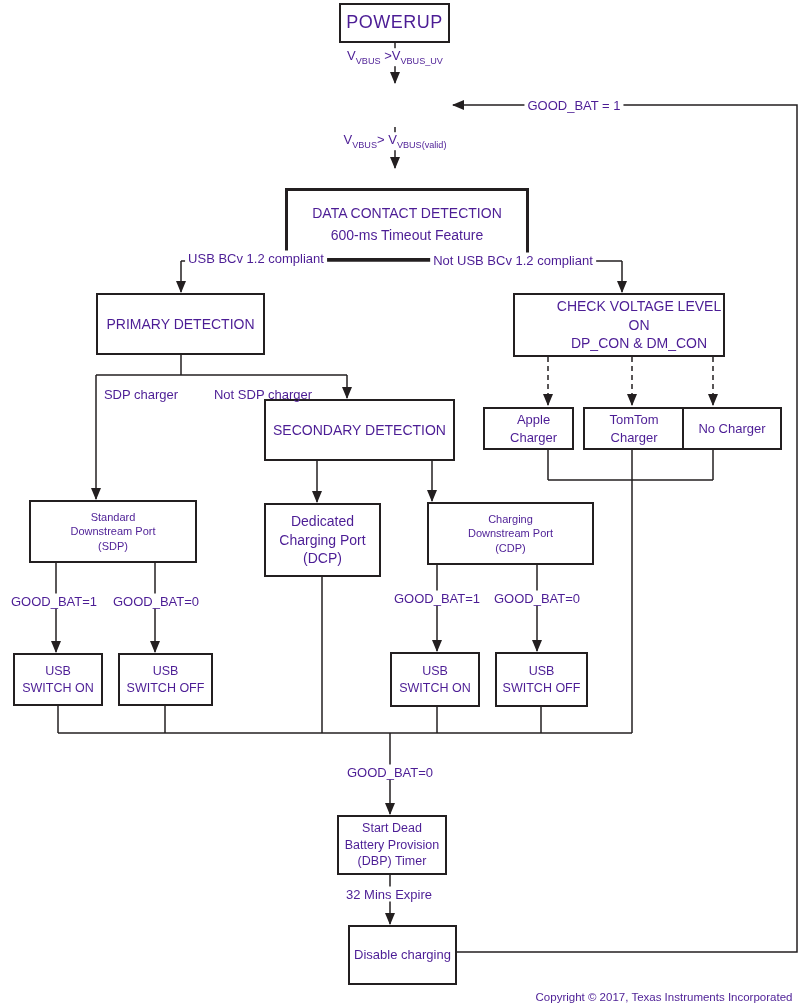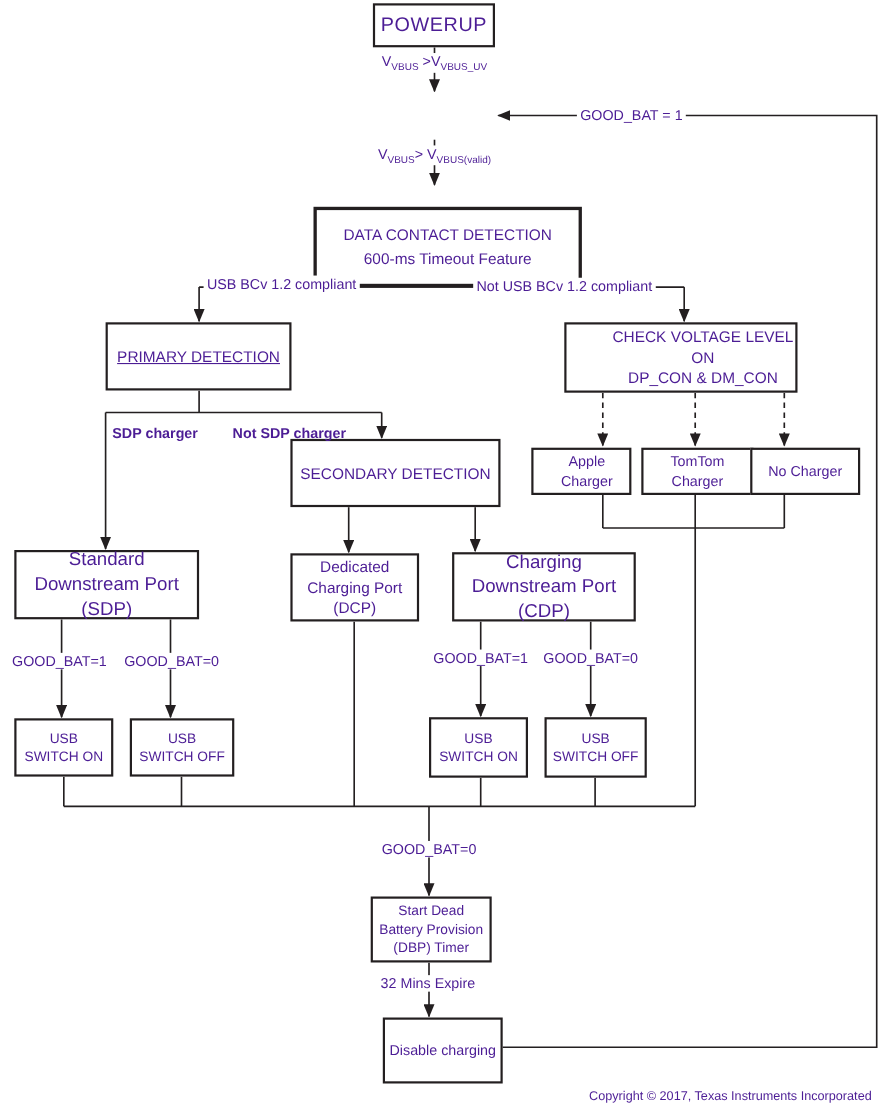--- a/index.html
+++ b/index.html
@@ -23,32 +23,32 @@
     display: flex;
     align-items: center;
     justify-content: center;
     text-align: center;
     white-space: pre-line;
     line-height: 1.32;
     font-size: 14px;
   }
   .box.big   { font-size: 18px; letter-spacing: 0.5px; }
   .box.thick { border-width: 3px; line-height: 1.55; }
-  .box.port  { font-size: 17px; border-width: 2.5px; }
+  .box.port  { font-size: 11px; border-width: 2.5px; margin-left: 16px; }
   .box.small { font-size: 12.5px; }
   .box.med   { font-size: 13px; }
   .elabel {
     position: absolute;
     transform: translate(-50%, -50%);
     white-space: nowrap;
     background: #ffffff;
     padding: 0 3px;
     font-size: 13px;
   }
-  .elabel.noBg { background: transparent; font-weight: bold; }
+  .elabel.noBg { background: transparent; }
   .elabel sub { font-size: 0.7em; letter-spacing: 0; }
   .copyright {
     position: absolute;
     transform: translate(-50%, -50%);
     white-space: nowrap;
     font-size: 11.5px;
   }
 </style>
 </head>
 <body>
@@ -92,33 +92,33 @@
     <path d="M437,707 L437,733"></path>
     <path d="M541,707 L541,733"></path>
     <path d="M58,733 L632,733"></path>
     <path d="M390,733 L390,814" marker-end="url(#ah)"></path>
     <path d="M390,875 L390,924" marker-end="url(#ah)"></path>
   </svg>
 
   <div class="box big" style="left:339px;top:3px;width:111px;height:40px;">POWERUP</div>
   <div class="box thick" style="left:285px;top:168px;width:244px;height:73px;margin-top:20px;">DATA CONTACT DETECTION
 600-ms Timeout Feature</div>
-  <div class="box" style="left:96px;top:293px;width:169px;height:62px;text-decoration:underline;">PRIMARY DETECTION</div>
+  <div class="box" style="left:96px;top:293px;width:169px;height:62px;">PRIMARY DETECTION</div>
   <div class="box" style="left:264px;top:399px;width:191px;height:62px;">SECONDARY DETECTION</div>
   <div class="box" style="left:513px;top:293px;width:212px;height:64px;padding-left:40px;">CHECK VOLTAGE LEVEL ON
 DP_CON &amp; DM_CON</div>
   <div class="box med" style="left:483px;top:407px;width:91px;height:43px;padding-left:10px;">Apple
 Charger</div>
   <div class="box med" style="left:583px;top:407px;width:102px;height:43px;">TomTom
 Charger</div>
   <div class="box med" style="left:682px;top:407px;width:100px;height:43px;">No Charger</div>
   <div class="box port" style="left:13px;top:500px;width:168px;height:63px;">Standard
 Downstream Port
 (SDP)</div>
-  <div class="box" style="left:264px;top:503px;width:117px;height:62px;">Dedicated
+  <div class="box" style="left:264px;top:503px;width:117px;height:74px;">Dedicated
 Charging Port
 (DCP)</div>
   <div class="box port" style="left:411px;top:502px;width:167px;height:63px;">Charging
 Downstream Port
 (CDP)</div>
   <div class="box small" style="left:13px;top:653px;width:90px;height:53px;">USB
 SWITCH ON</div>
   <div class="box small" style="left:118px;top:653px;width:95px;height:53px;">USB
 SWITCH OFF</div>
   <div class="box small" style="left:390px;top:652px;width:90px;height:55px;">USB

